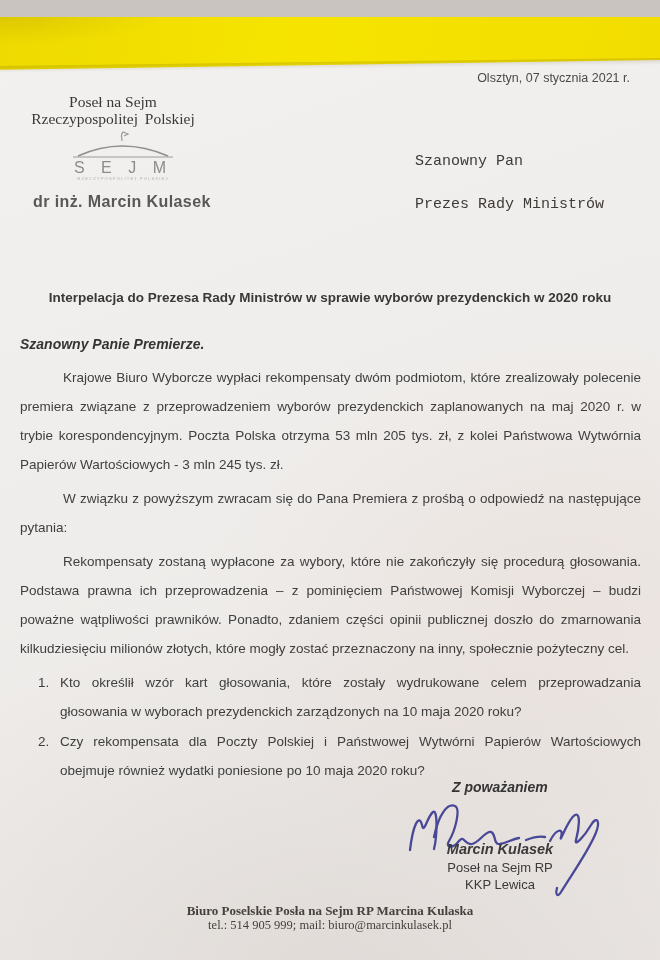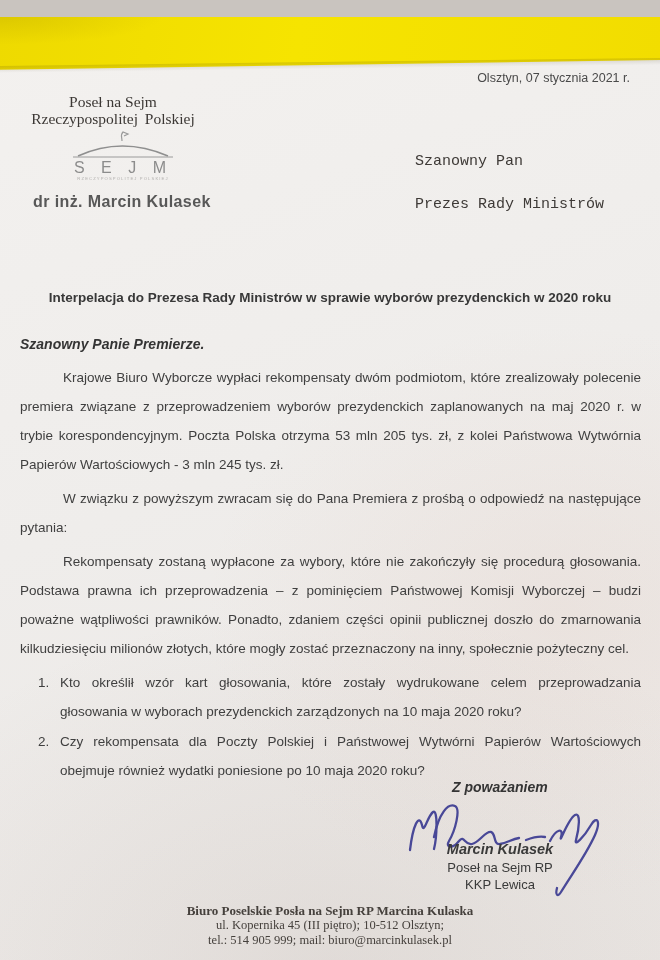--- a/index.html
+++ b/index.html
@@ -114,17 +114,16 @@
   </svg>
 
   <div class="abs signer-block">
     <div class="signer-name">Marcin Kulasek</div>
     <div class="signer-role">Poseł na Sejm RP</div>
     <div class="signer-club">KKP Lewica</div>
   </div>
 
   <div class="abs footer">
     <div class="footer-office">Biuro Poselskie Posła na Sejm RP Marcina Kulaska</div>
-    <div class="footer-address">ul. Kopernika 45 (III piętro); 10-512 Olsztyn;</div>
     <div class="footer-contact">tel.: 514 905 999; mail: biuro@marcinkulasek.pl</div>
   </div>
 
 </div>
 
 </body></html>

